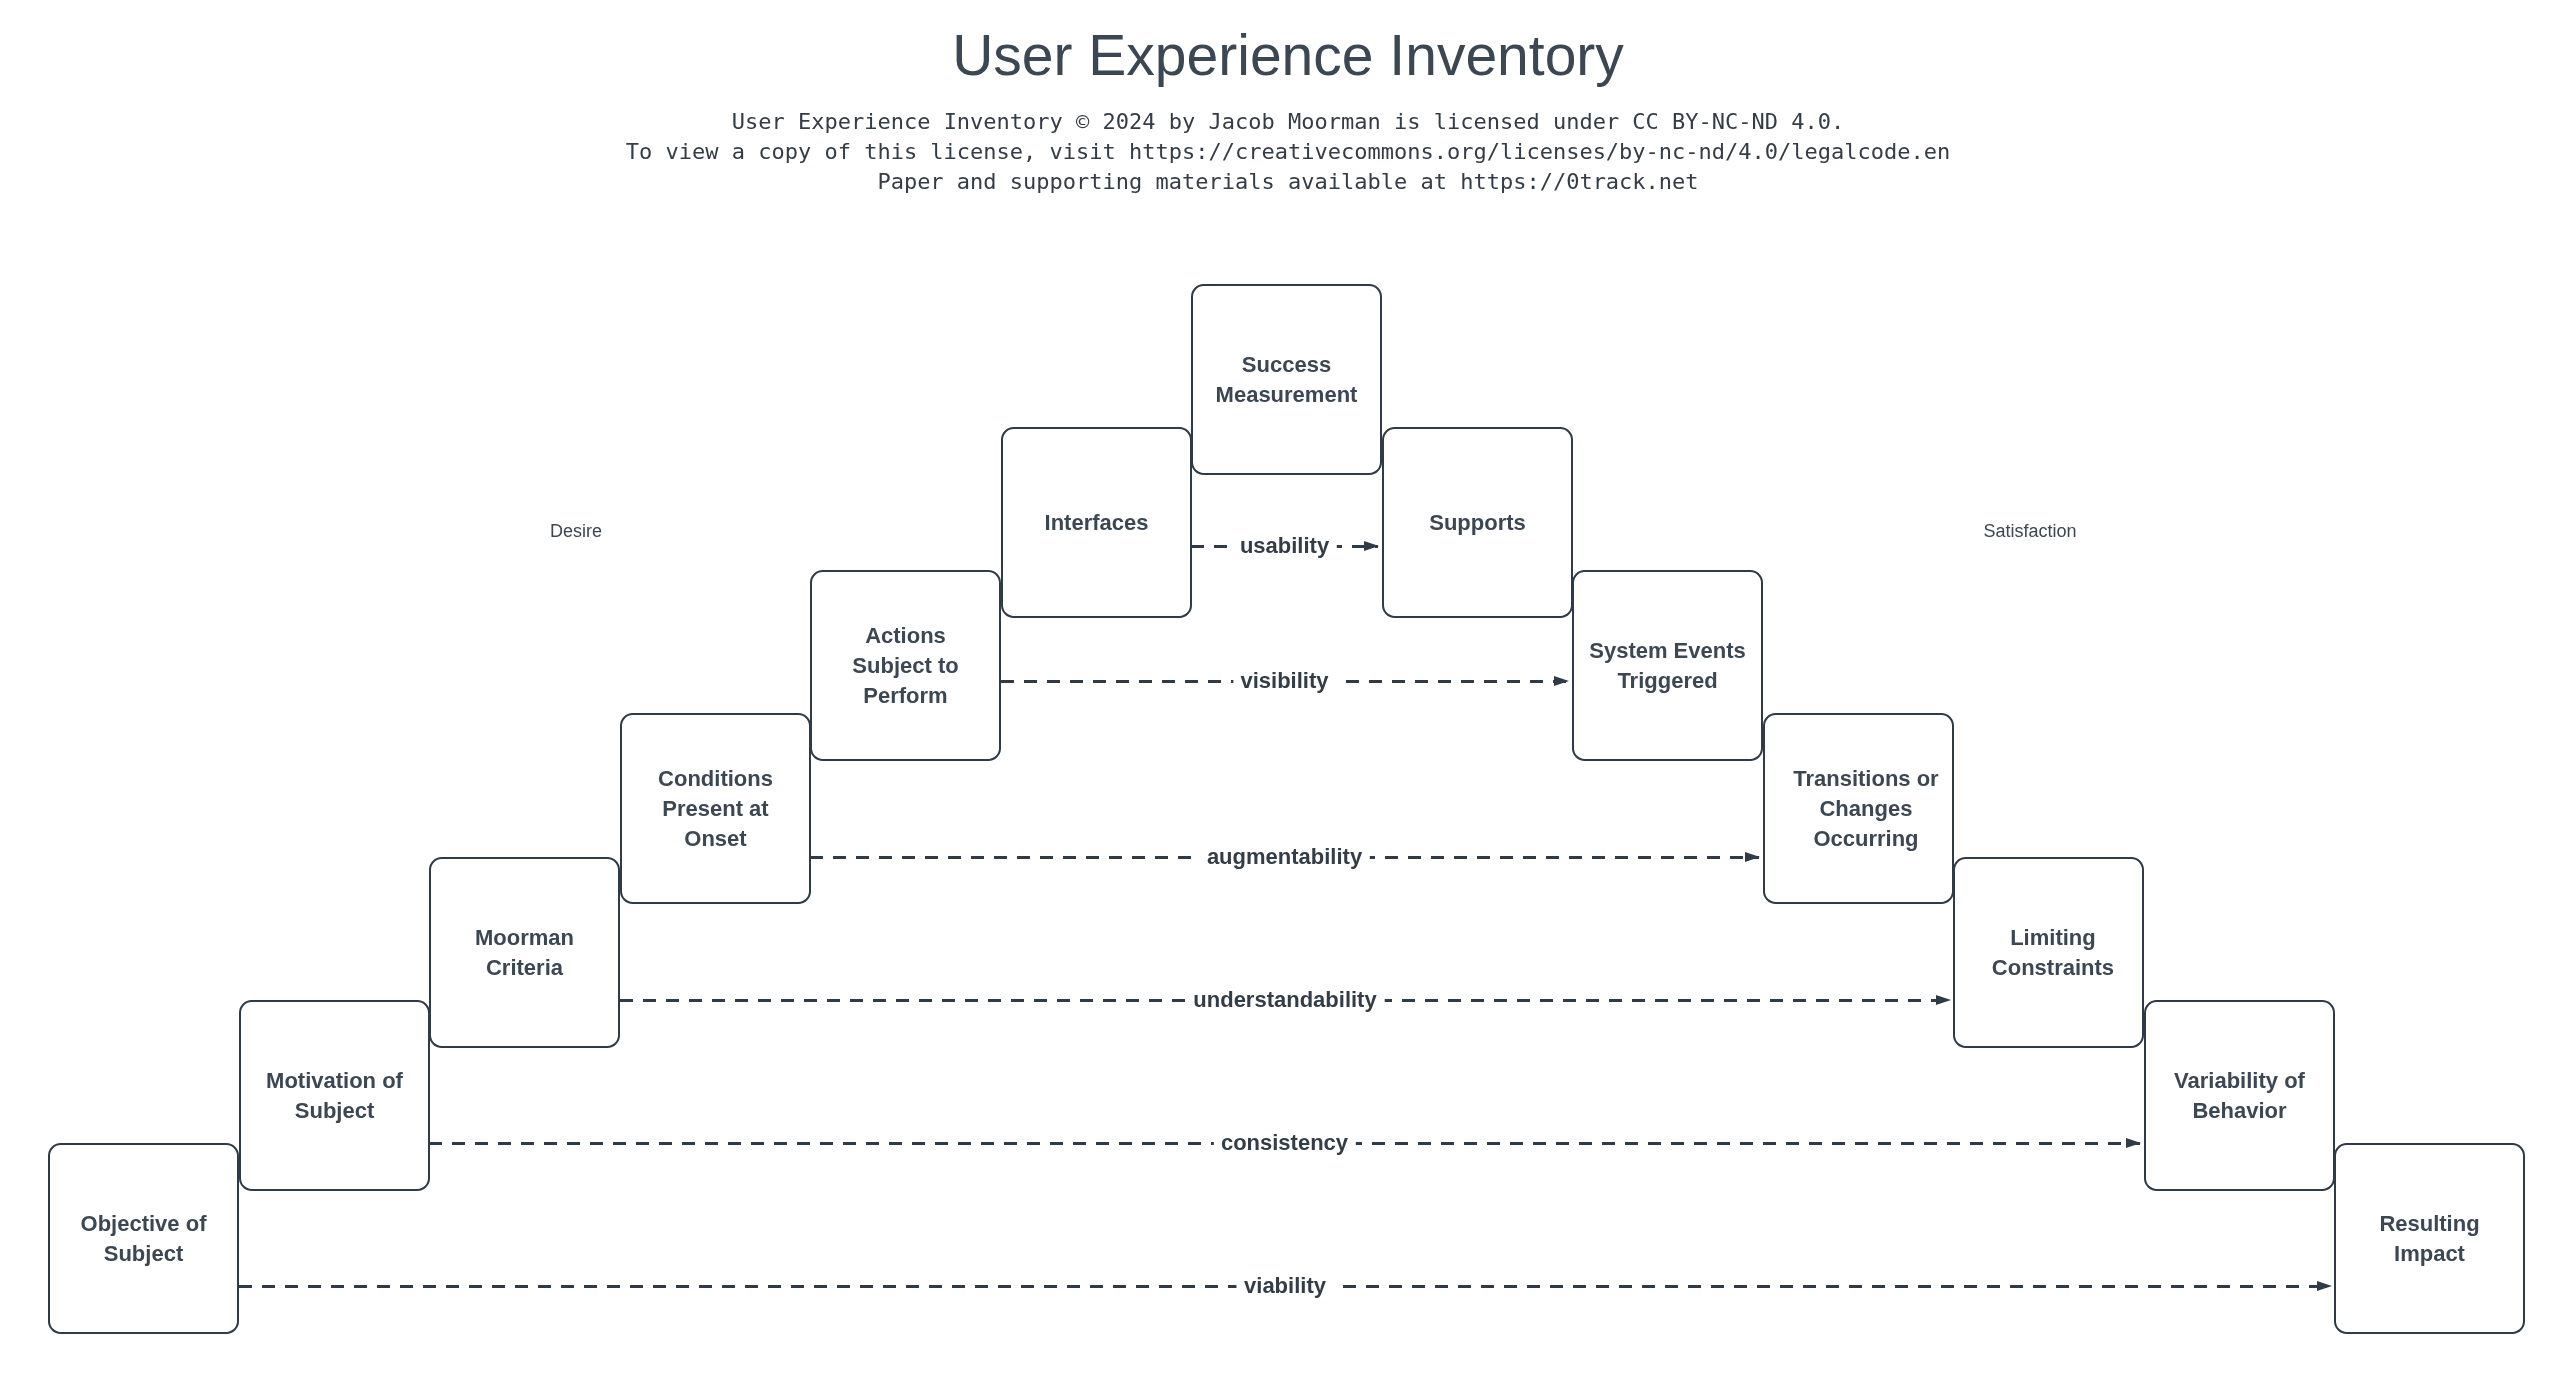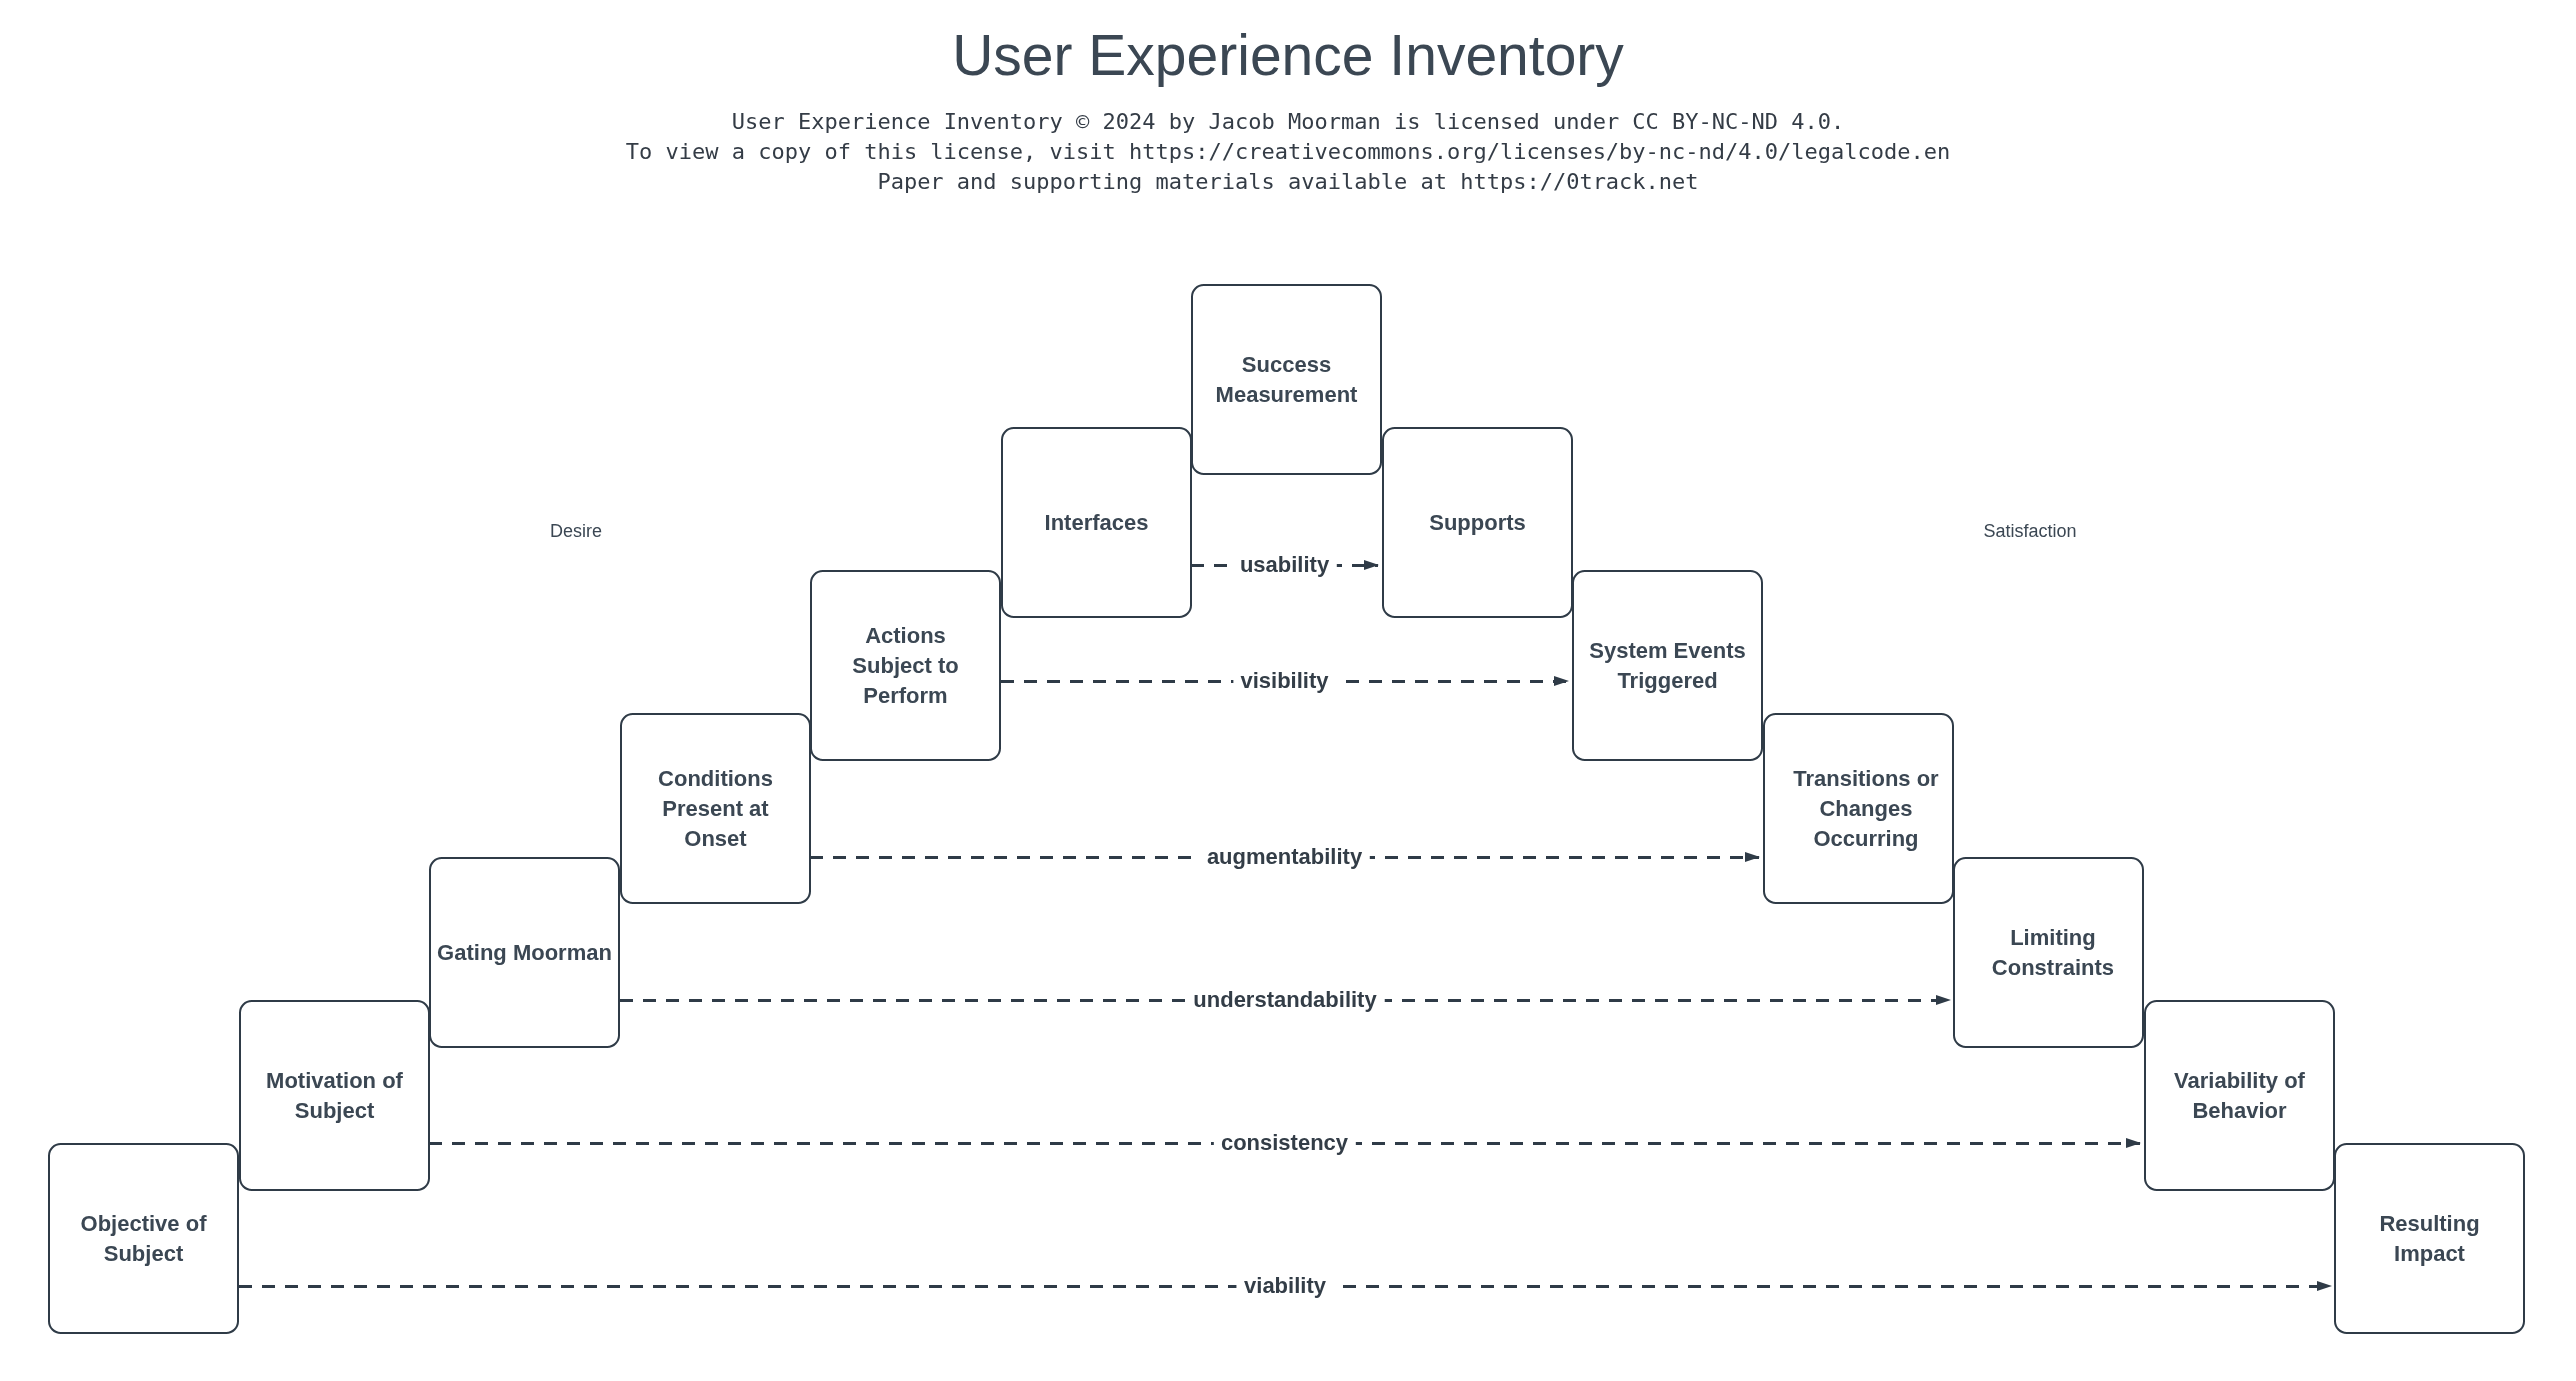--- a/index.html
+++ b/index.html
@@ -120,21 +120,21 @@
     left: 50%;
     top: 50%;
     transform: translate(-50%, -50%);
     background: #ffffff;
     padding: 0 7.6px;
     font-size: 22px;
     font-weight: 700;
     color: #333d47;
     white-space: nowrap;
   }
-  .a0 { left: 1191px; top: 564px;  width: 187px;  }
+  .a0 { left: 1191px; top: 545px;  width: 187px;  }
   .a1 { left: 1001px; top: 680px; width: 567px; text-align: center;  }
   .a2 { left: 810px; top: 856px; width: 949px; }
   .a3 { left: 620px;  top: 999px; width: 1330px; }
   .a4 { left: 429px;  top: 1142px; width: 1711px; }
   .a5 { left: 239px;  top: 1285px; width: 2092px; }
 </style>
 </head>
 <body>
 
 <div class="stage">
@@ -152,21 +152,21 @@
 
   <div class="box b0">
     <span>Objective of
 Subject</span>
   </div>
   <div class="box b1">
     <span>Motivation of
 Subject</span>
   </div>
   <div class="box b2">
-    <span>Gating Moorman</span>
+    <span>Moorman Criteria</span>
   </div>
   <div class="box b3">
     <span>Conditions
 Present at
 Onset</span>
   </div>
   <div class="box b4">
     <span>Actions
 Subject to
 Perform</span>

